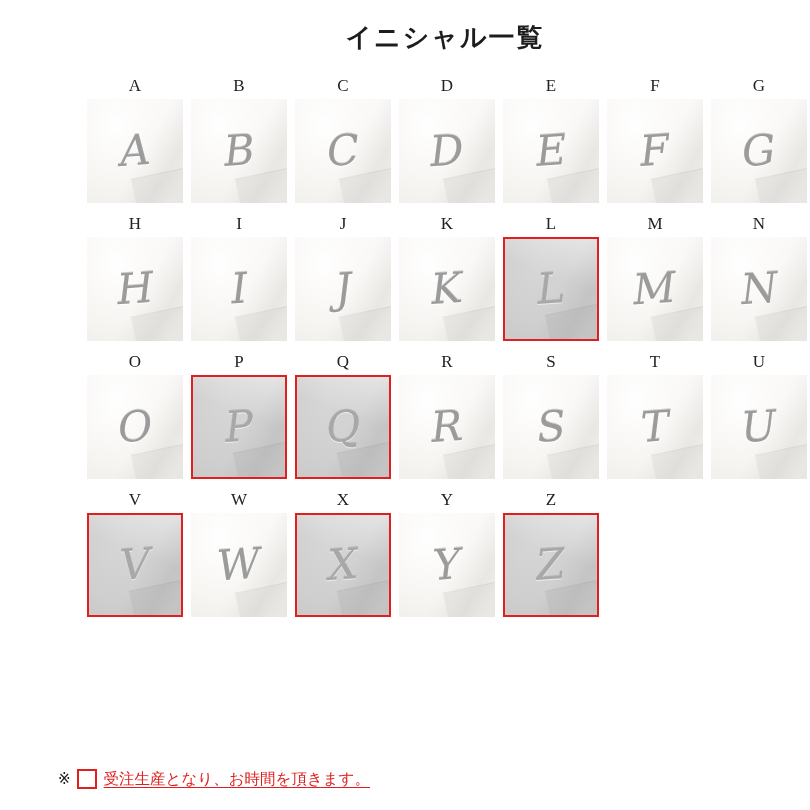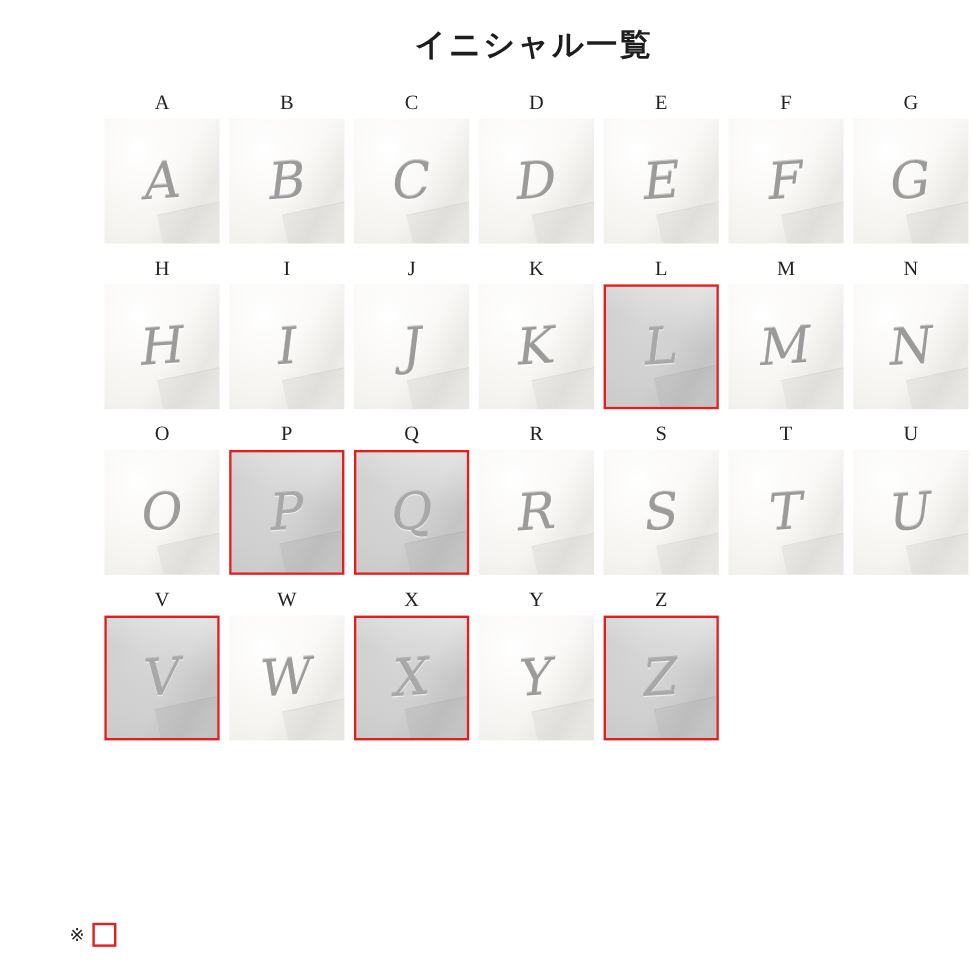--- a/index.html
+++ b/index.html
@@ -342,16 +342,17 @@
           <span class="corner"></span>
           <span class="mono">Z</span>
         </div>
       </div>
     </div>
 
   <div class="footnote">
     <div class="line1">
       <span class="aster">※</span>
       <span class="redbox"></span>
+      <span class="redtext">受注生産となり、お時間を頂きます。</span>
     </div>
   </div>
 
 </div>
 
 </body></html>

